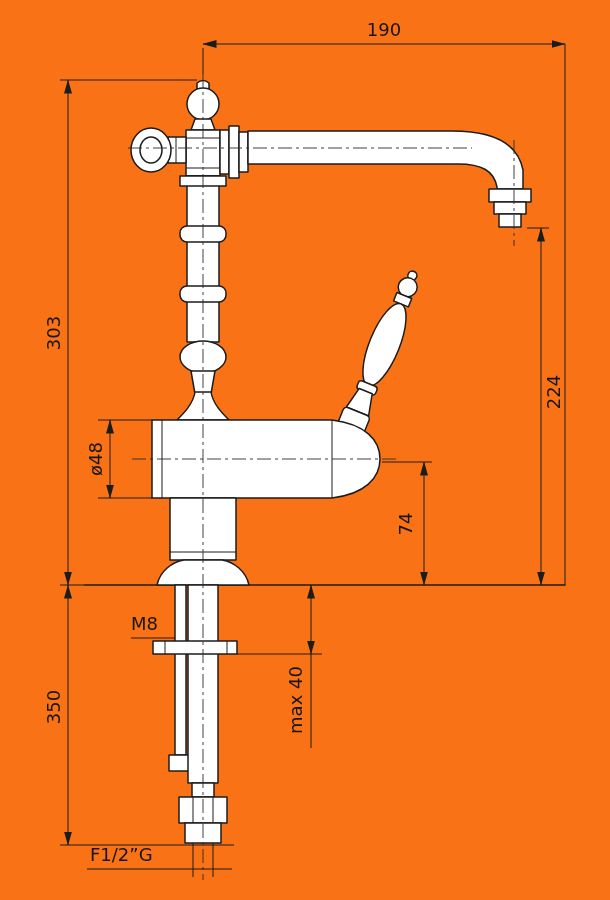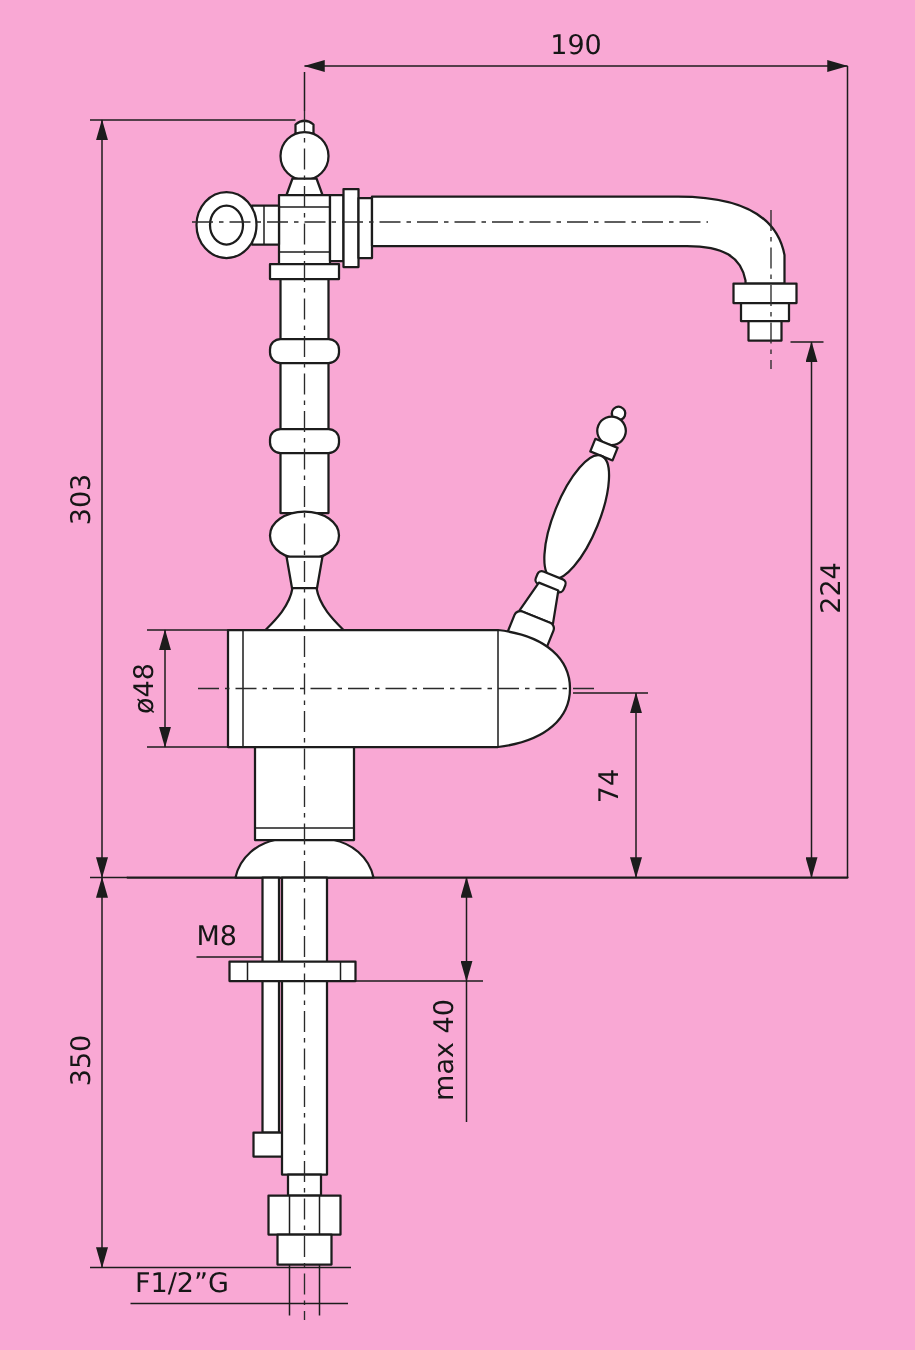--- a/index.html
+++ b/index.html
@@ -4,21 +4,21 @@
 <style>
   html, body {
     margin: 0;
     padding: 0;
     background: #ffffff;
     font-family: "DejaVu Sans", sans-serif;
   }
   .sheet {
     width: 610px;
     height: 900px;
-    background: #f9a8d4;
+    background: #f97316;
     position: relative;
     overflow: hidden;
   }
   svg { display: block; }
   text {
     font-family: "DejaVu Sans", sans-serif;
     font-size: 18px;
     fill: #161616;
   }
   .dimline { stroke: #1c1c1c; stroke-width: 1; fill: none; }

